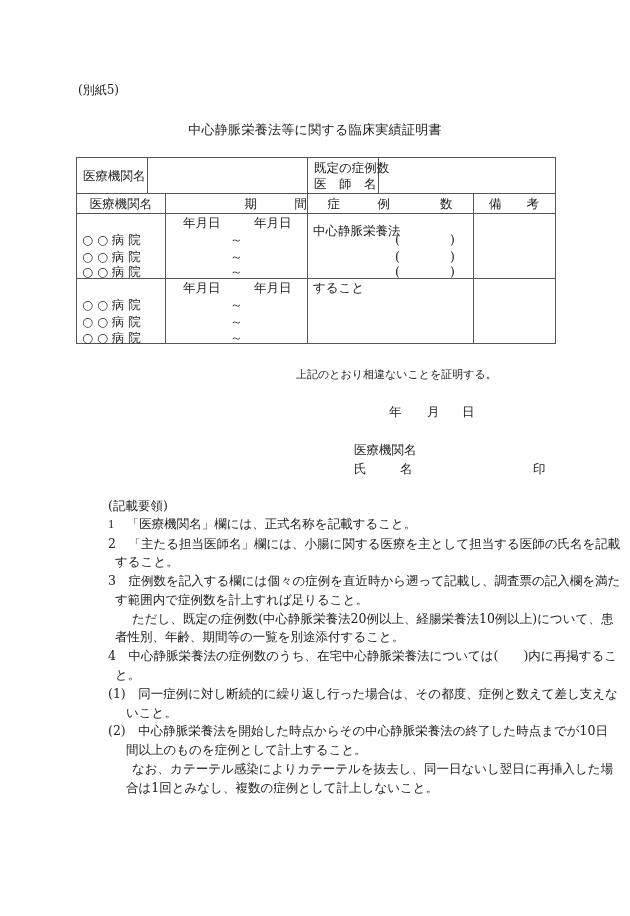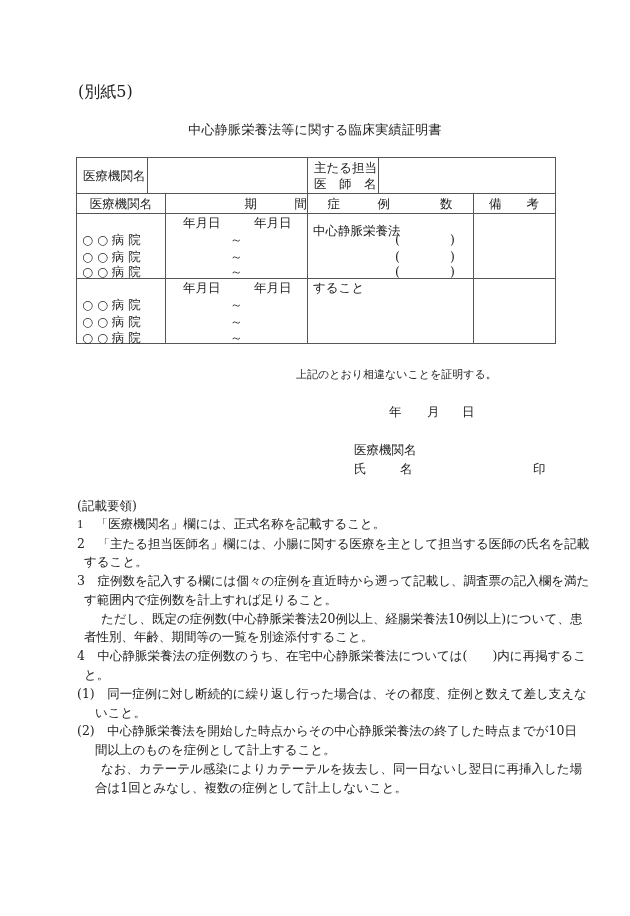--- a/index.html
+++ b/index.html
@@ -2,30 +2,30 @@
 <html><head>
 <meta charset="utf-8">
 <style>
   html, body { margin: 0; padding: 0; background: #ffffff; }
   body {
     width: 630px; height: 916px; position: relative; overflow: hidden;
     font-family: "DejaVu Serif", "Liberation Serif", serif;
     color: #222;
   }
   .abs { position: absolute; white-space: nowrap; }
-  .sheet-label { left: 78px; top: 82px; font-size: 16px; }
+  .sheet-label { left: 78px; top: 82px; font-size: 12px; }
   .title { left: 0; width: 630px; top: 121px; text-align: center; font-size: 13px; letter-spacing: 0.3px; }
 
   
   .tbl { position: absolute; left: 76px; top: 157px; width: 480px; height: 187px; border: 1px solid #555; box-sizing: border-box; }
   .line-h { position: absolute; height: 0; border-top: 1px solid #555; }
   .line-v { position: absolute; width: 0; border-left: 1px solid #555; }
   .cell-text { position: absolute; font-size: 12.5px; white-space: nowrap; }
 
-  .p { position: absolute; font-size: 12.5px; white-space: nowrap; line-height: 17px; }
+  .p { position: absolute; font-size: 12.5px; white-space: nowrap; line-height: 17px; margin-left: 31px; }
 </style>
 </head>
 <body>
 
 <div class="abs sheet-label">(別紙5)</div>
 <div class="abs title">中心静脈栄養法等に関する臨床実績証明書</div>
 
 <div class="tbl">
 
   <div class="line-h" style="left:0; width:478px; top:35px;"></div>
@@ -35,21 +35,21 @@
   <div class="line-v" style="left:70px; top:0; height:35px;"></div>
   <div class="line-v" style="left:230px; top:0; height:35px;"></div>
   <div class="line-v" style="left:301px; top:0; height:35px;"></div>
 
   <div class="line-v" style="left:88px; top:35px; height:150px;"></div>
   <div class="line-v" style="left:230px; top:35px; height:150px;"></div>
   <div class="line-v" style="left:396px; top:35px; height:150px;"></div>
 
   <div class="cell-text" style="left:6px; top:10px;">医療機関名</div>
   <div class="cell-text" style="left:72px; top:2px; width:156px; height:31px;"></div>
-  <div class="cell-text" style="left:237px; top:2px;">主たる担当</div>
+  <div class="cell-text" style="left:237px; top:2px;">既定の症例数</div>
   <div class="cell-text" style="left:237px; top:18px;">医　師　名</div>
   <div class="cell-text" style="left:303px; top:2px; width:172px; height:31px;"></div>
 
   <div class="cell-text" style="left:0; width:88px; top:38px; text-align:center;">医療機関名</div>
   <div class="cell-text" style="left:88px; width:142px; top:38px; text-align:right;">期　　　間</div>
   <div class="cell-text" style="left:230px; width:166px; top:38px; text-align:center;">症　　　例　　　　数</div>
   <div class="cell-text" style="left:396px; width:82px; top:38px; text-align:center;">備　　考</div>
 
   <div class="cell-text" style="left:106px; top:57px;">年月日</div>
   <div class="cell-text" style="left:177px; top:57px;">年月日</div>

